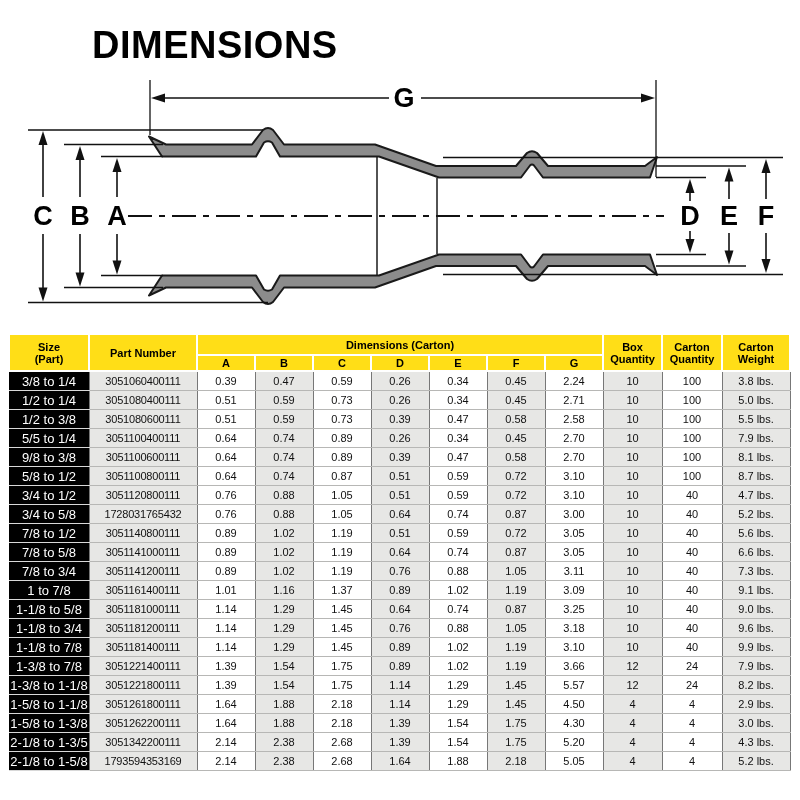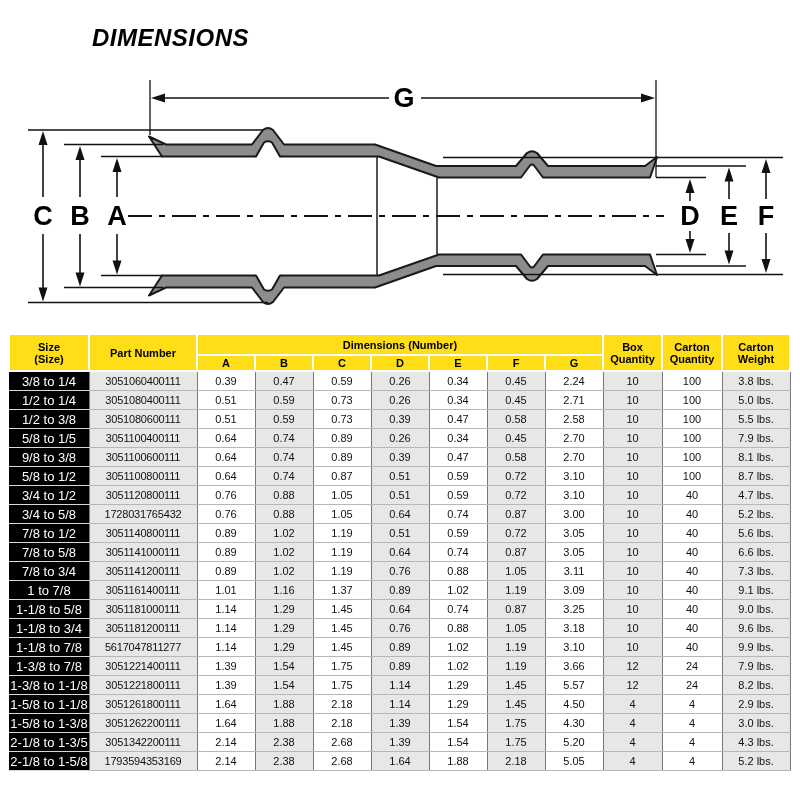--- a/index.html
+++ b/index.html
@@ -1,20 +1,20 @@
 <!DOCTYPE html>
 <html><head>
 <meta charset="utf-8">
 <style>
   html,body{margin:0;padding:0;background:#fff;}
   body{width:800px;height:800px;position:relative;font-family:"Liberation Sans",sans-serif;overflow:hidden;}
 
   #title{
     position:absolute;left:92px;top:24px;
-    font-style:italic;font-weight:bold;font-size:24px;color:#000;
+    font-weight:bold;font-size:38px;color:#000;
     letter-spacing:0.5px;white-space:nowrap;
   }
 
   #diagram{position:absolute;left:0;top:0;}
 
   #spec-table{
     position:absolute;left:8px;top:333px;width:783px;
     border-collapse:collapse;table-layout:fixed;
     font-size:11px;color:#111;
     border:1px solid #8a8a88;
@@ -163,24 +163,24 @@
       <col style="width:58px">
     <col style="width:58px">
       <col style="width:59px">
       <col style="width:60px">
     <col style="width:68px">
   </colgroup>
   <thead>
     <tr>
       <th rowspan="2">
         <span>Size</span><br>
-        <span>(Size)</span>
+        <span>(Part)</span>
       </th>
       <th rowspan="2">Part Number</th>
-      <th colspan="7">Dimensions (Number)</th>
+      <th colspan="7">Dimensions (Carton)</th>
       <th rowspan="2">
         <span>Box</span><br>
         <span>Quantity</span>
       </th>
       <th rowspan="2">
         <span>Carton</span><br>
         <span>Quantity</span>
       </th>
       <th rowspan="2">
         <span>Carton</span><br>
@@ -234,21 +234,21 @@
         <td class="col-plain">0.73</td>
         <td class="col-shade">0.39</td>
         <td class="col-plain">0.47</td>
         <td class="col-shade">0.58</td>
         <td class="col-plain">2.58</td>
         <td class="col-shade">10</td>
         <td class="col-plain">100</td>
         <td class="col-shade">5.5 lbs.</td>
       </tr>
       <tr>
-        <td class="col-size">5/8 to 1/5</td>
+        <td class="col-size">5/5 to 1/4</td>
         <td class="col-shade col-part">3051100400111</td>
         <td class="col-plain">0.64</td>
         <td class="col-shade">0.74</td>
         <td class="col-plain">0.89</td>
         <td class="col-shade">0.26</td>
         <td class="col-plain">0.34</td>
         <td class="col-shade">0.45</td>
         <td class="col-plain">2.70</td>
         <td class="col-shade">10</td>
         <td class="col-plain">100</td>
@@ -389,21 +389,21 @@
         <td class="col-shade">0.76</td>
         <td class="col-plain">0.88</td>
         <td class="col-shade">1.05</td>
         <td class="col-plain">3.18</td>
         <td class="col-shade">10</td>
         <td class="col-plain">40</td>
         <td class="col-shade">9.6 lbs.</td>
       </tr>
       <tr>
         <td class="col-size">1-1/8 to 7/8</td>
-        <td class="col-shade col-part">5617047811277</td>
+        <td class="col-shade col-part">3051181400111</td>
         <td class="col-plain">1.14</td>
         <td class="col-shade">1.29</td>
         <td class="col-plain">1.45</td>
         <td class="col-shade">0.89</td>
         <td class="col-plain">1.02</td>
         <td class="col-shade">1.19</td>
         <td class="col-plain">3.10</td>
         <td class="col-shade">10</td>
         <td class="col-plain">40</td>
         <td class="col-shade">9.9 lbs.</td>

